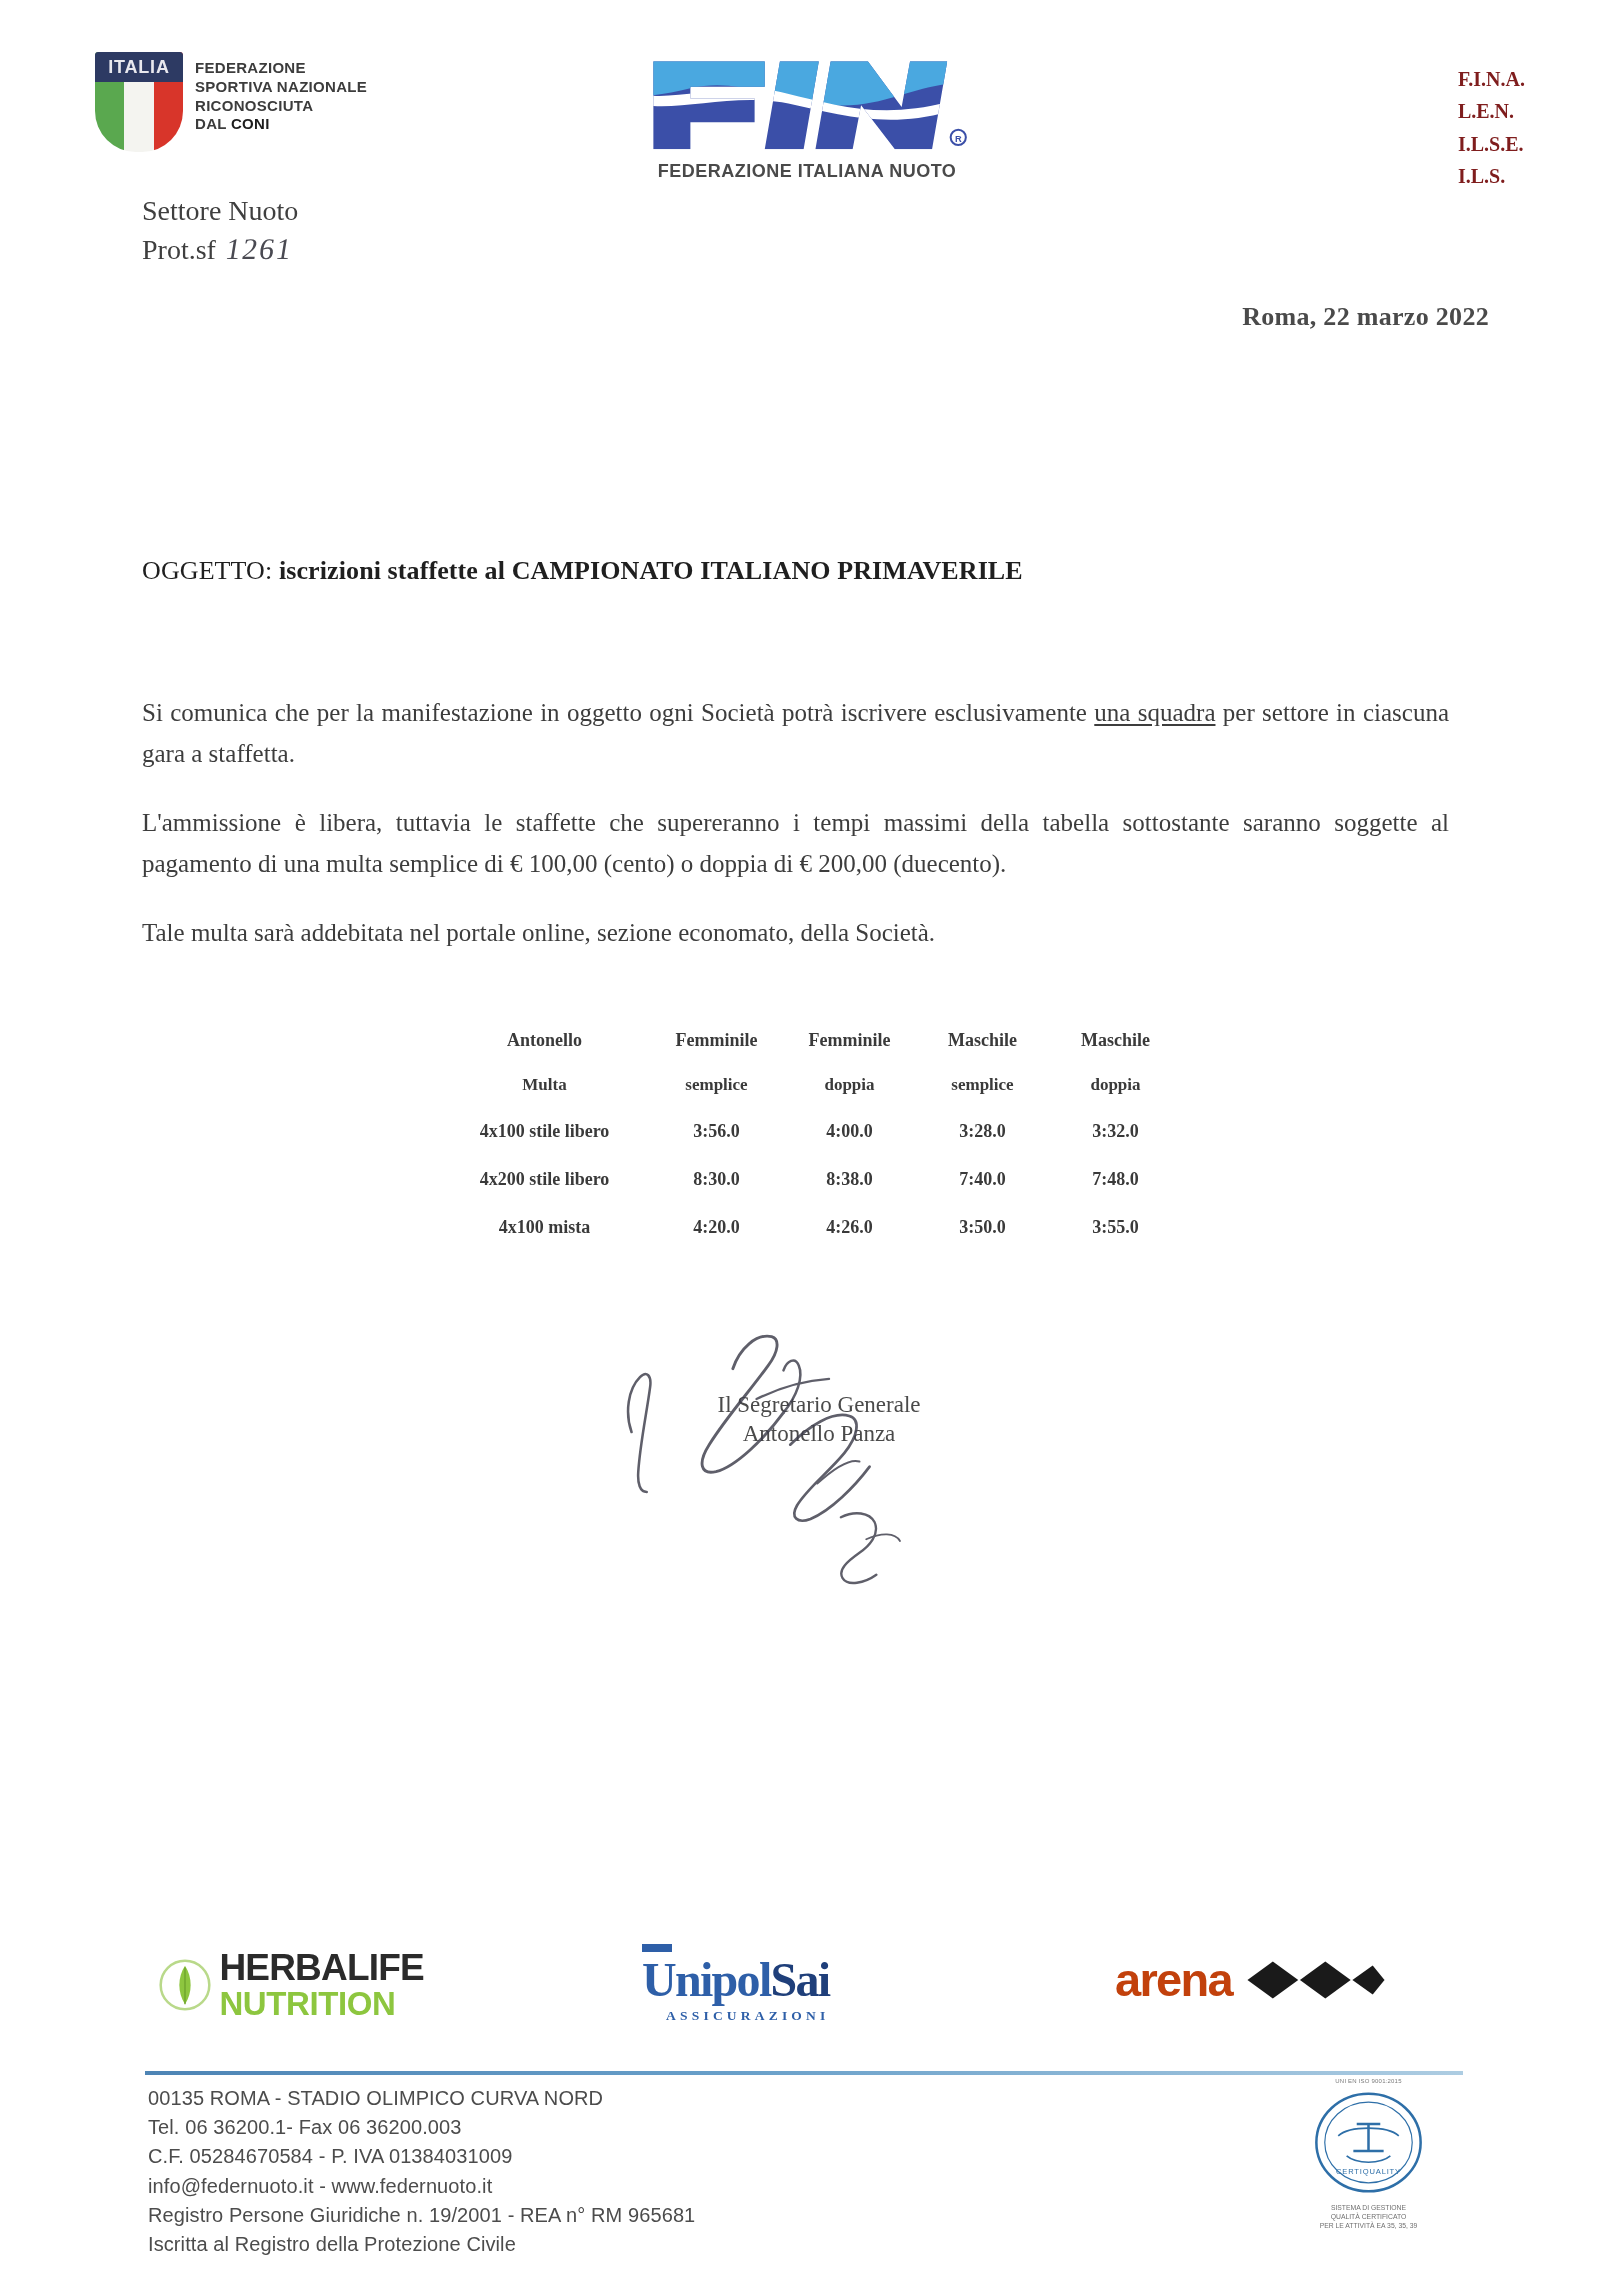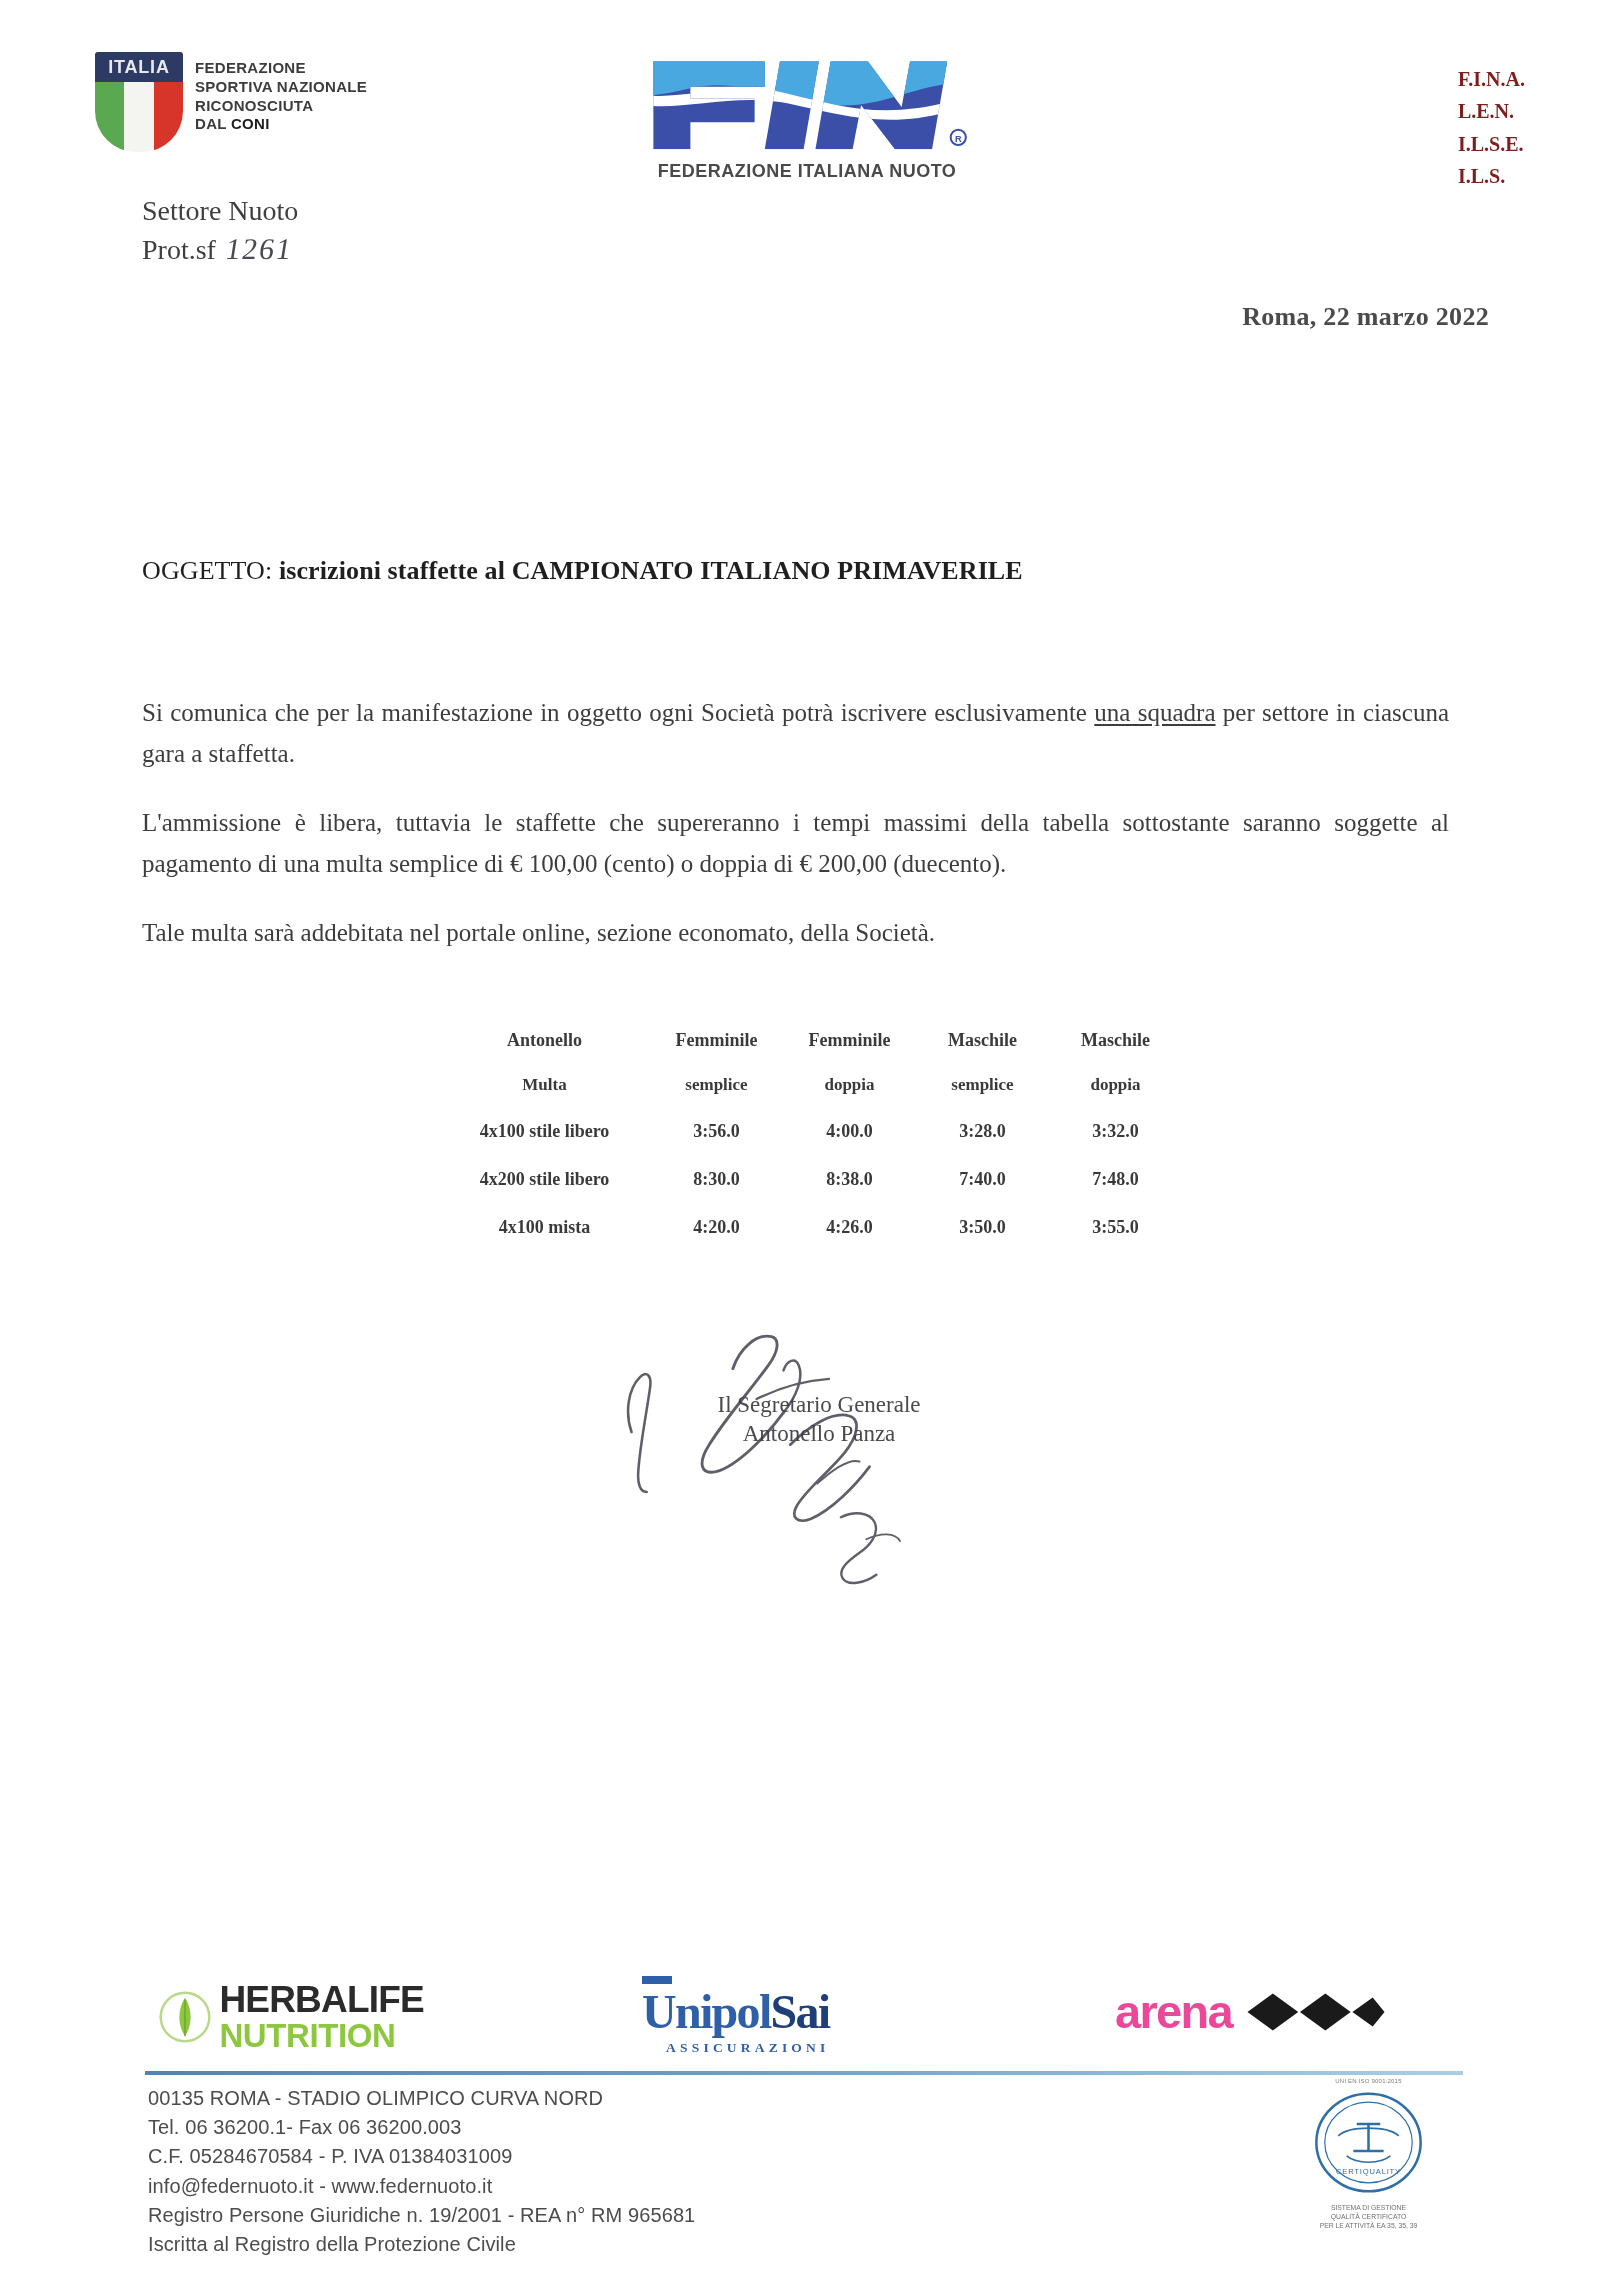--- a/index.html
+++ b/index.html
@@ -210,21 +210,21 @@
     z-index: 2;
     pointer-events: none;
   }
 
   
   .sponsors {
     position: absolute;
     left: 0; top: 1942px;
     width: 1622px; height: 110px;
   }
-  .sp { position: absolute; margin-top: 32px; }
+  .sp { position: absolute; }
 
   .sp-herbalife { left: 159px; top: 6.8px; display: flex; align-items: center; gap: 8.4px; }
   .hl-mark { width: 52px; height: 52px; position: relative; }
   .hl-words { line-height: 1; }
   .hl-top {
     font-family: "Liberation Sans", sans-serif;
     font-weight: bold; font-size: 37px; letter-spacing: -0.8px;
     color: #2b2b2b;
   }
   .hl-bot {
@@ -242,21 +242,21 @@
     text-align: right; color: #2e5fa8;
     font-size: 13.5px; letter-spacing: 4.2px; font-weight: bold;
     margin-top: 5px;
   }
   .us-bar { width: 30px; height: 8.4px; background: #2e5fa8; margin-bottom: 4.2px; }
 
   .sp-arena { left: 1115px; top: 10px; display: flex; align-items: center; gap: 12px; }
   .ar-word {
     font-family: "Liberation Sans", sans-serif;
     font-weight: bold; font-size: 47px; letter-spacing: -1.7px;
-    color: #ec4899;
+    color: #c2410c;
   }
 
   
   .footer-rule {
     position: absolute;
     left: 145px; top: 2071px;
     width: 1318px; height: 4.2px;
     background: linear-gradient(90deg, #2e6fa8 0%, #4e8fc0 45%, #9fc4dd 100%);
     opacity: 0.85;
   }

